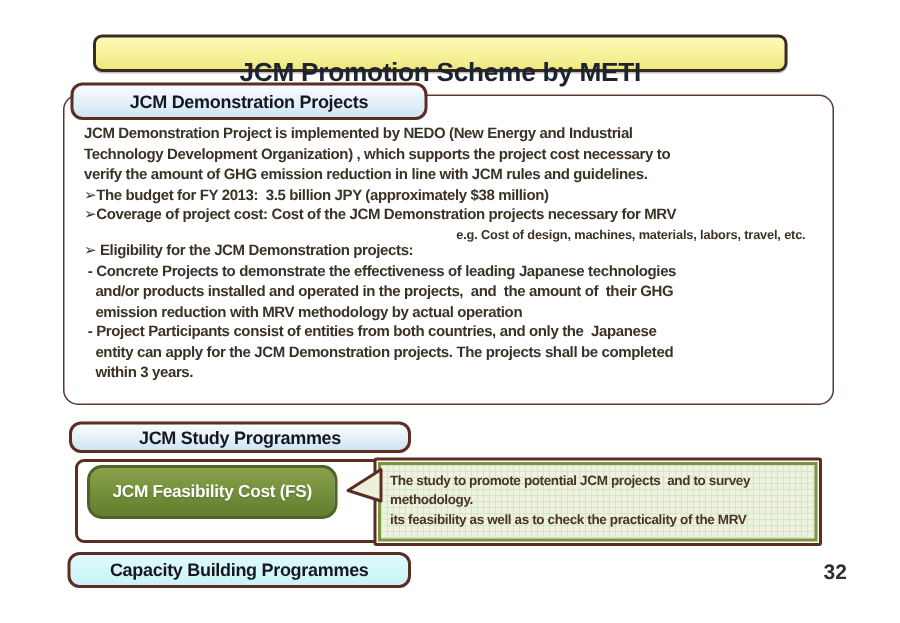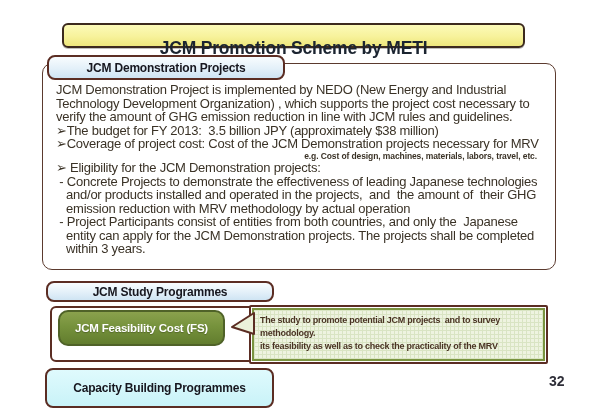--- a/index.html
+++ b/index.html
@@ -19,32 +19,32 @@
   
   .blue-header {
     position:absolute; box-sizing:border-box; border:2px solid #5b2d23; border-radius:8px;
     background:linear-gradient(180deg,#f8fcfe 0%,#e3f0f9 55%,#cfe4f3 100%);
     display:flex; align-items:center; justify-content:center; z-index:2;
   }
   .blue-header span, .cyan-header span { font-size:12px; font-weight:bold; color:#17171f; letter-spacing:-0.2px; white-space:pre; }
   .demo-header { left:47px; top:55px; width:238px; height:25px; }
   .study-header { left:46px; top:281px; width:228px; height:21px; }
   .cyan-header {
-    position:absolute; left:45px; top:368px; width:229px; height:40px;
+    position:absolute; left:45px; top:368px; width:229px; height:24px;
     box-sizing:border-box; border:2px solid #5b2d23; border-radius:8px;
     background:linear-gradient(180deg,#dffafd 0%,#c9f3f8 100%);
     display:flex; align-items:center; justify-content:center;
   }
   
   .demo-body {
     position:absolute; left:42px; top:63px; width:514px; height:207px;
     box-sizing:border-box; border:1.5px solid #5b3a2e; border-radius:10px;
     background:#ffffff; z-index:1; padding:19px 8px 0 13px; overflow:hidden;
   }
-  .demo-body .p { font-size:13px; font-weight:normal; color:#3a3226; line-height:13.5px; letter-spacing:-0.25px; white-space:pre; }
+  .demo-body .p { font-size:10px; font-weight:bold; color:#3a3226; line-height:13.5px; letter-spacing:-0.25px; white-space:pre; }
   .demo-body .small { font-size:8.5px; font-weight:bold; color:#3a3226; line-height:10.5px; text-align:right; padding-right:10px; letter-spacing:-0.1px; white-space:pre; }
   
   .fs-container {
     position:absolute; left:50px; top:306px; width:497px; height:56px;
     box-sizing:border-box; border:2px solid #5b2d23; border-radius:6px;
     background:#ffffff; z-index:1;
   }
   .fs-box {
     position:absolute; left:58px; top:310px; width:167px; height:36px;
     box-sizing:border-box; border:2px solid #4f6228; border-radius:10px;

